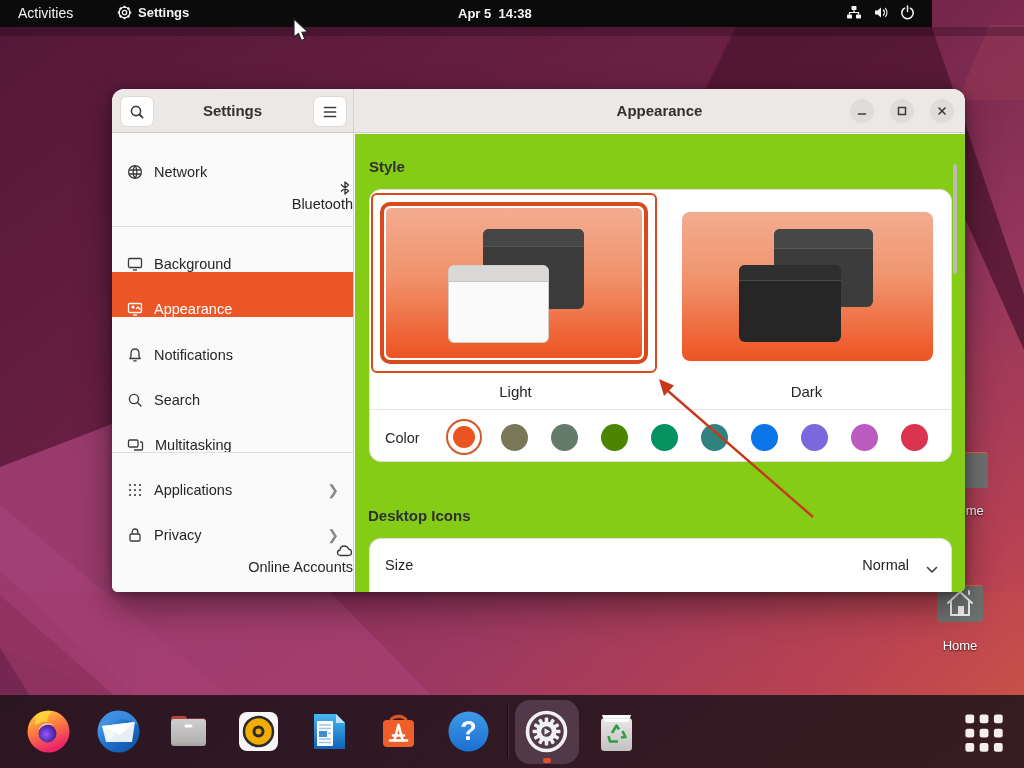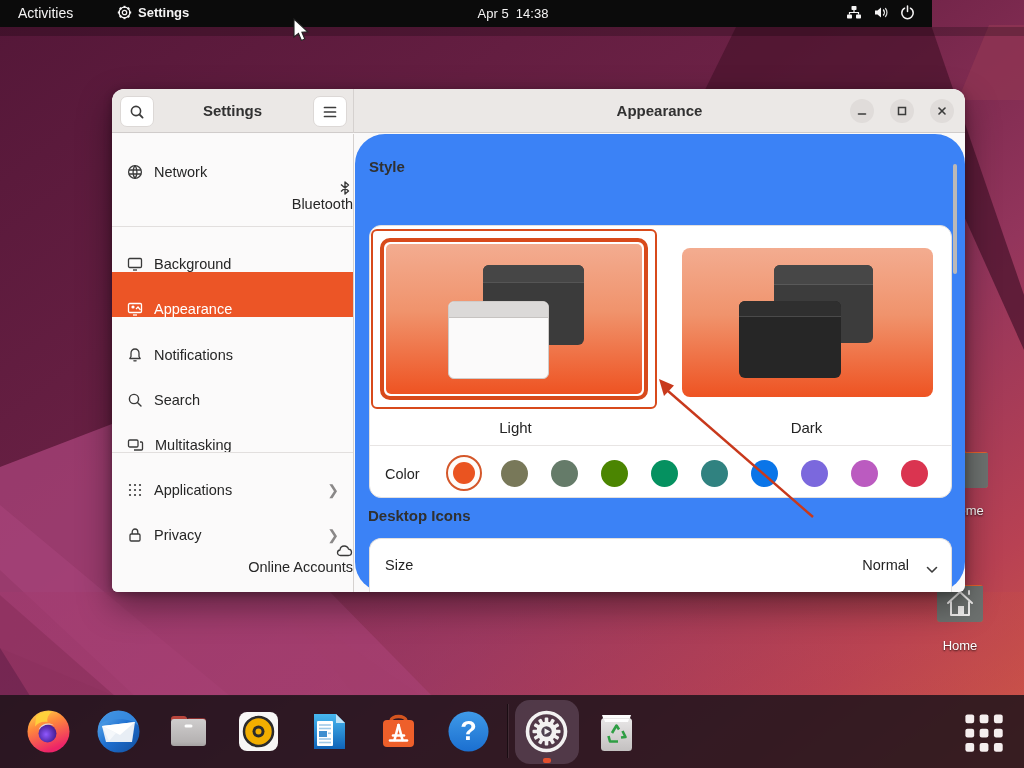--- a/index.html
+++ b/index.html
@@ -5,21 +5,21 @@
   * { margin:0; padding:0; box-sizing:border-box; }
   html,body { width:1024px; height:768px; overflow:hidden; }
   body { font-family:"Liberation Sans", sans-serif; position:relative; background:#000; }
   #wallpaper { position:absolute; left:0; top:0; width:1024px; height:768px; }
 
   
   #topbar { position:absolute; left:0; top:0; width:932px; height:27px; background:#0b0b0b;
             color:#f5f4f4; font-size:13px; }
   #topbar .act { position:absolute; left:18px; top:5px; font-size:14px; }
   #topbar .focus { position:absolute; left:117px; top:5px; display:flex; align-items:center; gap:6px; font-weight:bold; }
-  #topbar .clock { position:absolute; left:458px; top:6px; width:110px; text-align:center; font-weight:normal; }
+  #topbar .clock { position:absolute; left:458px; top:6px; width:110px; text-align:left; font-weight:bold; }
   #topbar .tray { position:absolute; right:17px; top:5px; display:flex; gap:11px; align-items:center; }
   #topbar svg { display:block; }
 
   
   #win { position:absolute; left:112px; top:89px; width:853px; height:503px;
          border-radius:12px 12px 6px 6px; background:#faf9f9;
          box-shadow:0 14px 34px rgba(0,0,0,0.42), 0 2px 8px rgba(0,0,0,0.3);
          overflow:hidden; }
   #headerbar { position:absolute; left:0; top:0; width:853px; height:44px; background:#ebe8e6;
                border-bottom:1px solid #d0cccb; border-radius:12px 12px 0 0; }
@@ -37,21 +37,21 @@
              border-right:1px solid #d5d1cf; }
   .srow { position:absolute; left:0; width:241px; height:45px; display:flex; align-items:flex-end;
           font-size:14.5px; color:#262626; }
   .srow svg { margin-left:15px; }
   .srow .lbl { margin-left:11px; }
   .srow .chev { position:absolute; right:14px; color:#8a8888; font-size:14px; }
   .srow.active { background:#ec5526; color:#ffffff; }
   .ssep { position:absolute; left:0; width:241px; height:1px; background:#e2dfde; }
 
   
-  #content { position:absolute; left:243px; top:45px; width:610px; height:458px; background:#3b82f6;border-radius:30px; }
+  #content { position:absolute; left:243px; top:45px; width:610px; height:458px; background:#84cc16; }
   .h2 { position:absolute; font-weight:bold; font-size:15px; color:#303030; }
   .card { position:absolute; left:14px; width:583px; background:#ffffff; border:1px solid #e2dfde;
           border-radius:12px; }
   
   #lightsel { position:absolute; left:1px; top:3px; width:286px; height:180px;
               border:2px solid #d84a1b; border-radius:6px; padding:7px; background:#fff; }
   #lightsel .inner { width:100%; height:100%; border:4px solid #d84a1b; border-radius:10px; padding:2px; }
   .preview { border-radius:5px; background:linear-gradient(#f3ac90, #f0936c 45%, #ee5322); position:relative; overflow:hidden; }
   #prev-light { width:100%; height:100%; }
   #prev-dark { position:absolute; left:312px; top:22px; width:251px; height:149px; border-radius:8px; }
@@ -290,21 +290,21 @@
       <svg width="17" height="16" viewBox="0 0 17 16" fill="none" stroke="#3a3a3a" stroke-width="1.3">
           <path d="M4.5 12.5 C2.6 12.5 1.5 11.2 1.5 9.7 C1.5 8.3 2.5 7.2 4 7 C4.2 4.7 6 3 8.3 3 C10.3 3 12 4.3 12.5 6.2 C14.2 6.3 15.5 7.6 15.5 9.3 C15.5 11.1 14.1 12.5 12.3 12.5 Z" stroke-linejoin="round"></path>
         </svg>
       <span class="lbl">Online Accounts</span>
     </div>
   </div>
 
   <div id="content">
     <div class="h2" style="left:14px; top:24px;">Style</div>
 
-    <div class="card" style="top:55px; height:273px;margin-top:36px;">
+    <div class="card" style="top:55px; height:273px;">
       <div id="lightsel">
           <div class="inner">
             <div class="preview" id="prev-light">
         <div class="pw" style="left:97px; top:21px; width:101px; height:80px; background:#3b3b3b;">
           <div style="height:18px; background:#464646; border-radius:6px 6px 0 0; border-bottom:1px solid #555;"></div>
         </div>
         <div class="pw" style="left:62px; top:57px; width:101px; height:78px; background:#fbfafa; border:1px solid #cfccca;">
           <div style="height:16px; background:#dbd9d8; border-radius:5px 5px 0 0; border-bottom:1px solid #c6c3c1;"></div>
         </div>
       </div>

